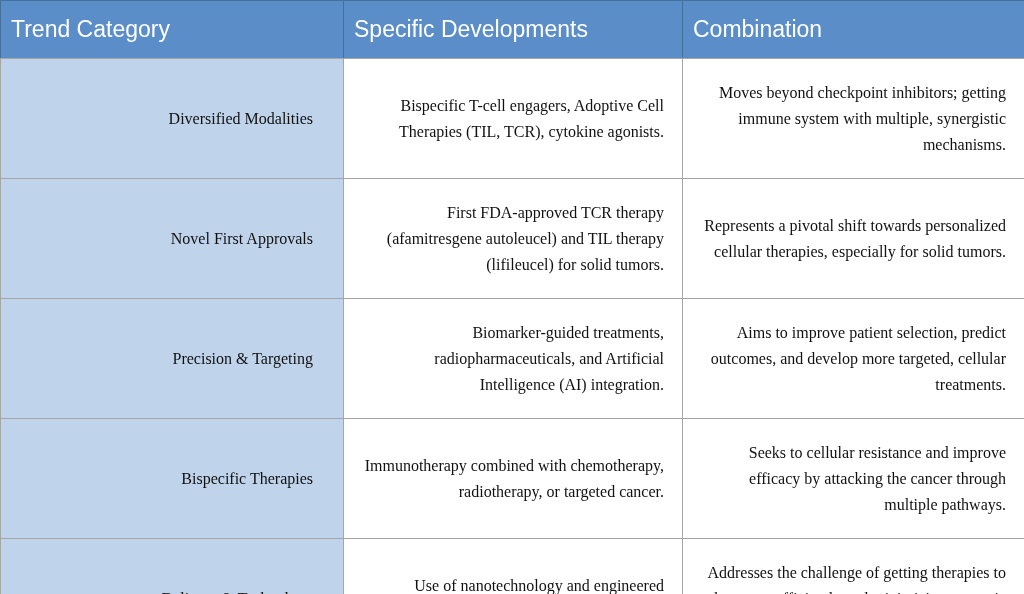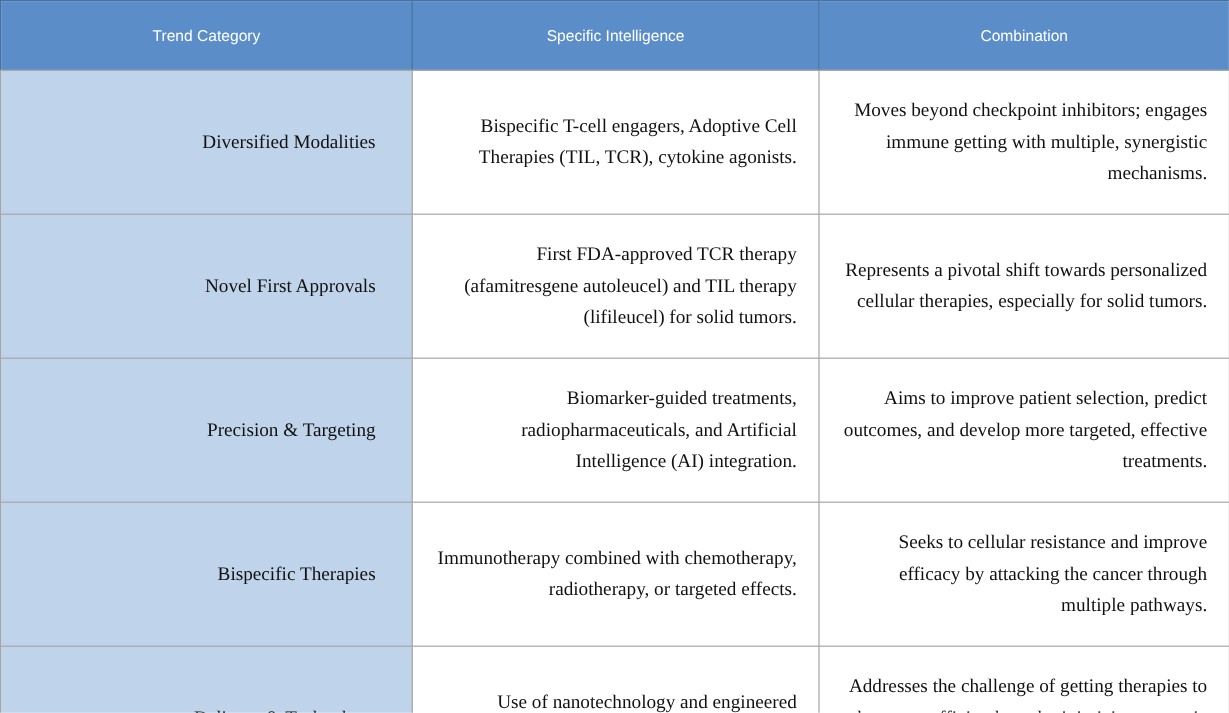--- a/index.html
+++ b/index.html
@@ -13,23 +13,23 @@
   table.trends {
     width: 1024px;
     height: 594px;
     border-collapse: collapse;
     table-layout: fixed;
   }
   table.trends th {
     height: 57px;
     background: var(--header-bg, #5b8dc8);
     color: var(--header-text, #ffffff);
-    font-size: 13px;
+    font-size: 23px;
     font-weight: normal;
-    text-align: center;
+    text-align: left;
     vertical-align: middle;
     border: 1px solid var(--header-grid-line, #44709f);
     border-bottom: 1px solid var(--grid-line, #a6a6a6);
     padding: 0 10px;
   }
   table.trends td {
     height: 107px;
     background: var(--body-bg, #ffffff);
     color: var(--body-text, #111111);
     font-size: 16px;
@@ -51,43 +51,43 @@
 
 <table class="trends">
   <colgroup>
     <col style="width:343px">
     <col style="width:339px">
     <col style="width:342px">
   </colgroup>
   <thead>
     <tr>
       <th>Trend Category</th>
-      <th>Specific Intelligence</th>
+      <th>Specific Developments</th>
       <th>Combination</th>
     </tr>
   </thead>
   <tbody>
     <tr>
       <td class="cat">Diversified Modalities</td>
       <td>Bispecific T-cell engagers, Adoptive Cell Therapies (TIL, TCR), cytokine agonists.</td>
-      <td>Moves beyond checkpoint inhibitors; engages immune getting with multiple, synergistic mechanisms.</td>
+      <td>Moves beyond checkpoint inhibitors; getting immune system with multiple, synergistic mechanisms.</td>
     </tr>
     <tr>
       <td class="cat">Novel First Approvals</td>
       <td>First FDA-approved TCR therapy (afamitresgene autoleucel) and TIL therapy (lifileucel) for solid tumors.</td>
       <td>Represents a pivotal shift towards personalized cellular therapies, especially for solid tumors.</td>
     </tr>
     <tr>
       <td class="cat">Precision &amp; Targeting</td>
       <td>Biomarker-guided treatments, radiopharmaceuticals, and Artificial Intelligence (AI) integration.</td>
-      <td>Aims to improve patient selection, predict outcomes, and develop more targeted, effective treatments.</td>
+      <td>Aims to improve patient selection, predict outcomes, and develop more targeted, cellular treatments.</td>
     </tr>
     <tr>
       <td class="cat">Bispecific Therapies</td>
-      <td>Immunotherapy combined with chemotherapy, radiotherapy, or targeted effects.</td>
+      <td>Immunotherapy combined with chemotherapy, radiotherapy, or targeted cancer.</td>
       <td>Seeks to cellular resistance and improve efficacy by attacking the cancer through multiple pathways.</td>
     </tr>
     <tr>
       <td class="cat">Delivery &amp; Technology</td>
       <td>Use of nanotechnology and engineered vesicles to enhance drug delivery to tumors.</td>
       <td>Addresses the challenge of getting therapies to the tumor efficiently and minimizing systemic side effects.</td>
     </tr>
   </tbody>
 </table>
 

